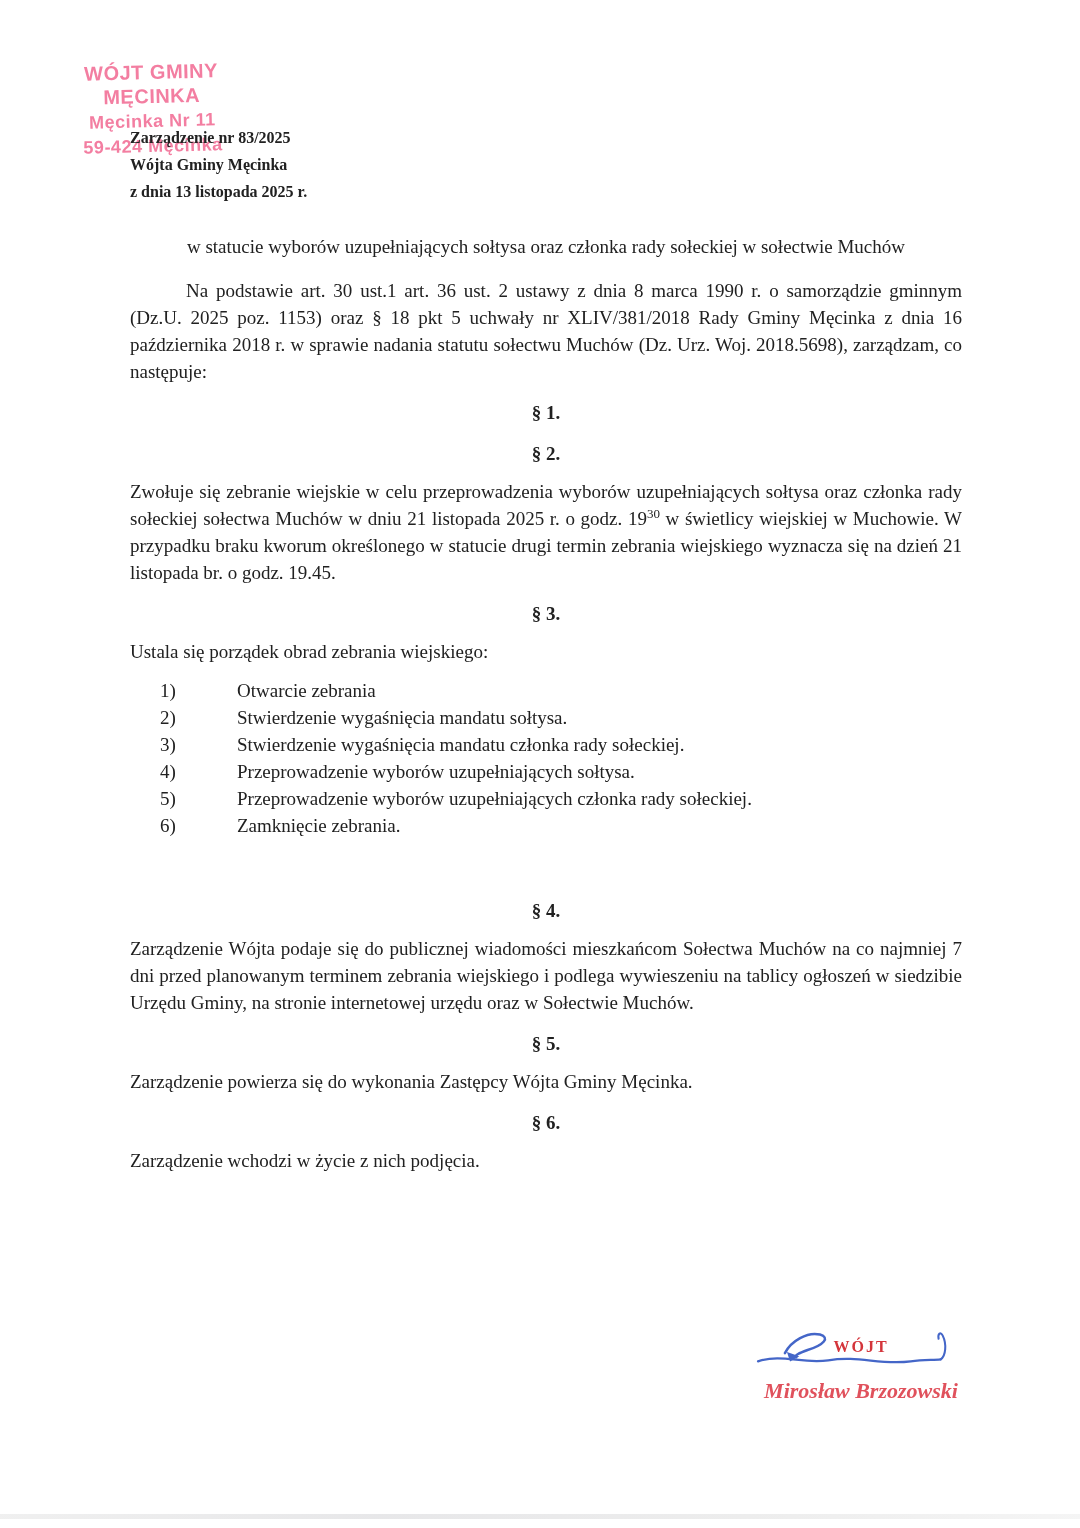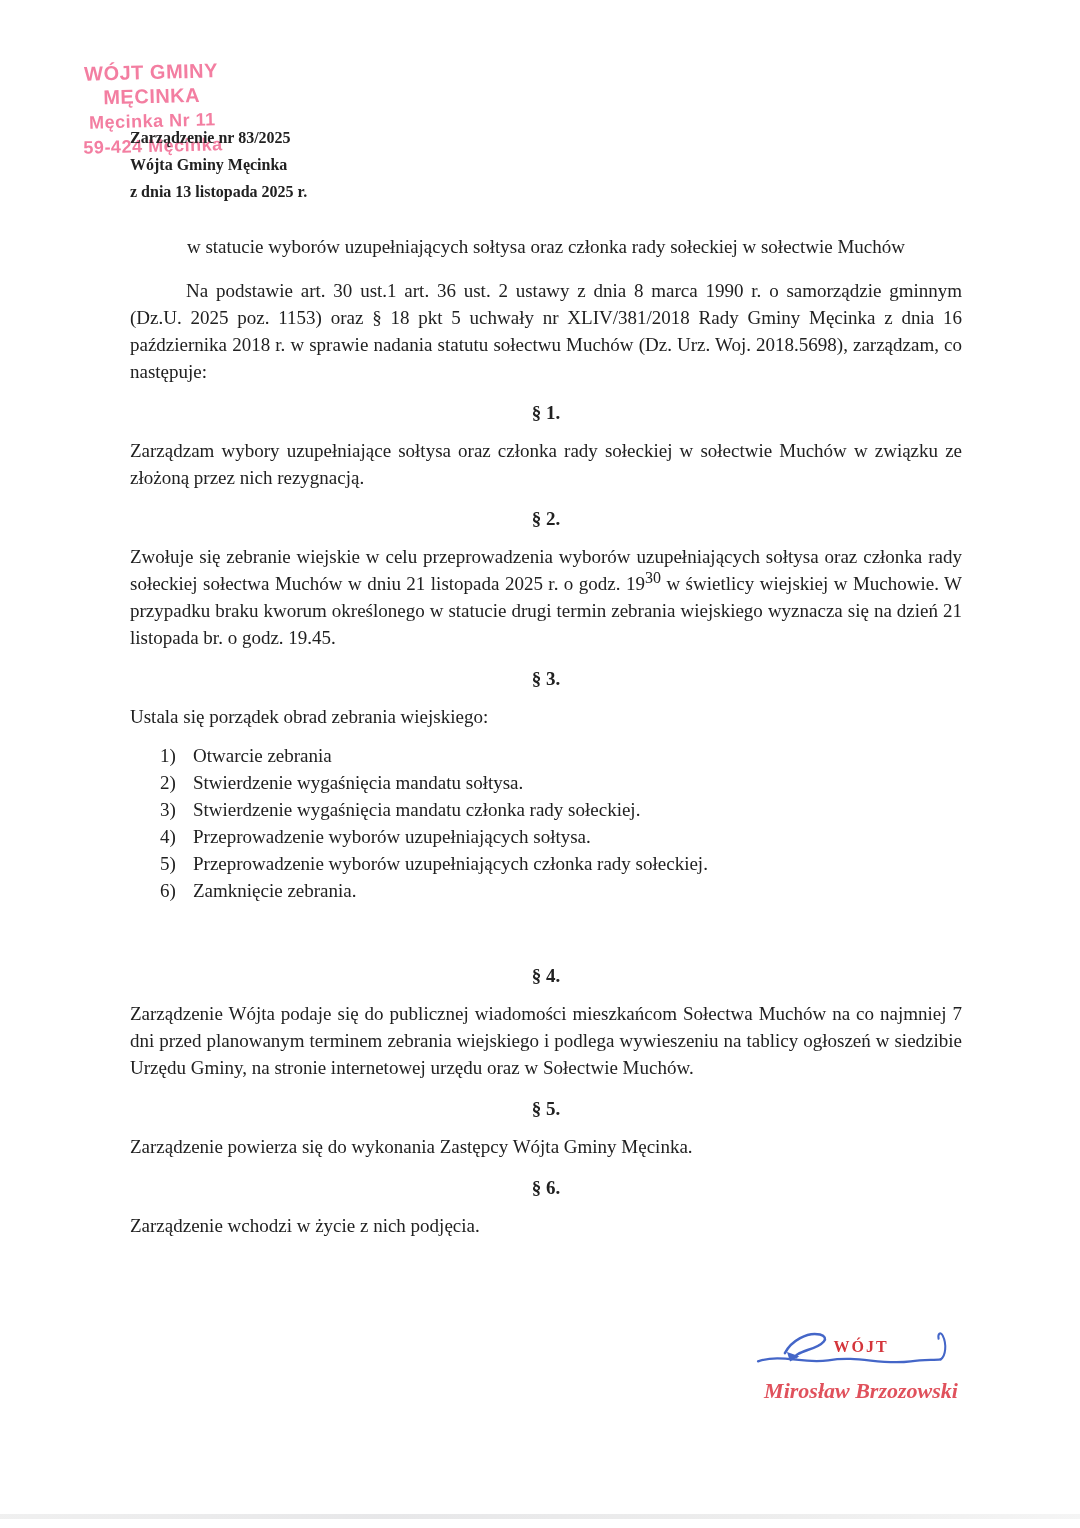--- a/index.html
+++ b/index.html
@@ -46,25 +46,25 @@
   .preamble{
     margin-top:17px;text-align:justify;text-indent:56px;
   }
   .sec-heading{
     margin-top:14px;text-align:center;font-weight:bold;
   }
   .sec-heading.big-gap{margin-top:58px;}
   .sec-body{
     margin-top:11px;text-align:justify;
   }
-  .sec-body sup{font-size:16px;line-height:0;margin-top:20px;}
+  .sec-body sup{font-size:13px;line-height:0;margin-top:20px;}
   .agenda{margin-top:12px;}
   .agenda-row{display:flex;padding-left:30px;line-height:27px;}
   .agenda-num{width:33px;flex:0 0 33px;}
-  .agenda-text{flex:1;}
+  .agenda-text{flex:1;margin-left:44px;}
   
   .signature{
     position:absolute;left:758px;top:1312px;width:206px;text-align:center;
   }
   .sig-role{
     font-weight:bold;font-size:16px;letter-spacing:2px;color:var(--sig-red);margin-top:26px;
   }
   .sig-ink{
     position:absolute;left:-2px;top:16px;width:196px;height:42px;
   }
@@ -97,21 +97,20 @@
       <div>Zarządzenie nr 83/2025</div>
       <div>Wójta Gminy Męcinka</div>
       <div>z dnia 13 listopada 2025 r.</div>
     </div>
 
     <div class="subject">w statucie wyborów uzupełniających sołtysa oraz członka rady sołeckiej w sołectwie Muchów</div>
 
     <p class="preamble">Na podstawie art. 30 ust.1 art. 36 ust. 2 ustawy z dnia 8 marca 1990 r. o samorządzie gminnym (Dz.U. 2025 poz. 1153) oraz § 18 pkt 5 uchwały nr XLIV/381/2018 Rady Gminy Męcinka z dnia 16 października 2018 r. w sprawie nadania statutu sołectwu Muchów (Dz. Urz. Woj. 2018.5698), zarządzam, co następuje:</p>
 
     <div class="sec-heading">§ 1.</div>
-    <p class="sec-body">Zarządzam wybory uzupełniające sołtysa oraz członka rady sołeckiej w sołectwie Muchów w związku ze złożoną przez nich rezygnacją.</p>
 
     <div class="sec-heading">§ 2.</div>
     <p class="sec-body"><span>Zwołuje się zebranie wiejskie w celu przeprowadzenia wyborów uzupełniających sołtysa oraz członka rady sołeckiej sołectwa Muchów w dniu 21 listopada 2025 r. o godz. 19</span><sup>30</sup><span> w świetlicy wiejskiej w Muchowie. W przypadku braku kworum określonego w statucie drugi termin zebrania wiejskiego wyznacza się na dzień 21 listopada br. o godz. 19.45.</span></p>
 
     <div class="sec-heading">§ 3.</div>
     <p class="sec-body">Ustala się porządek obrad zebrania wiejskiego:</p>
     <div class="agenda">
       <div class="agenda-row">
         <span class="agenda-num">1)</span>
         <span class="agenda-text">Otwarcie zebrania</span>

